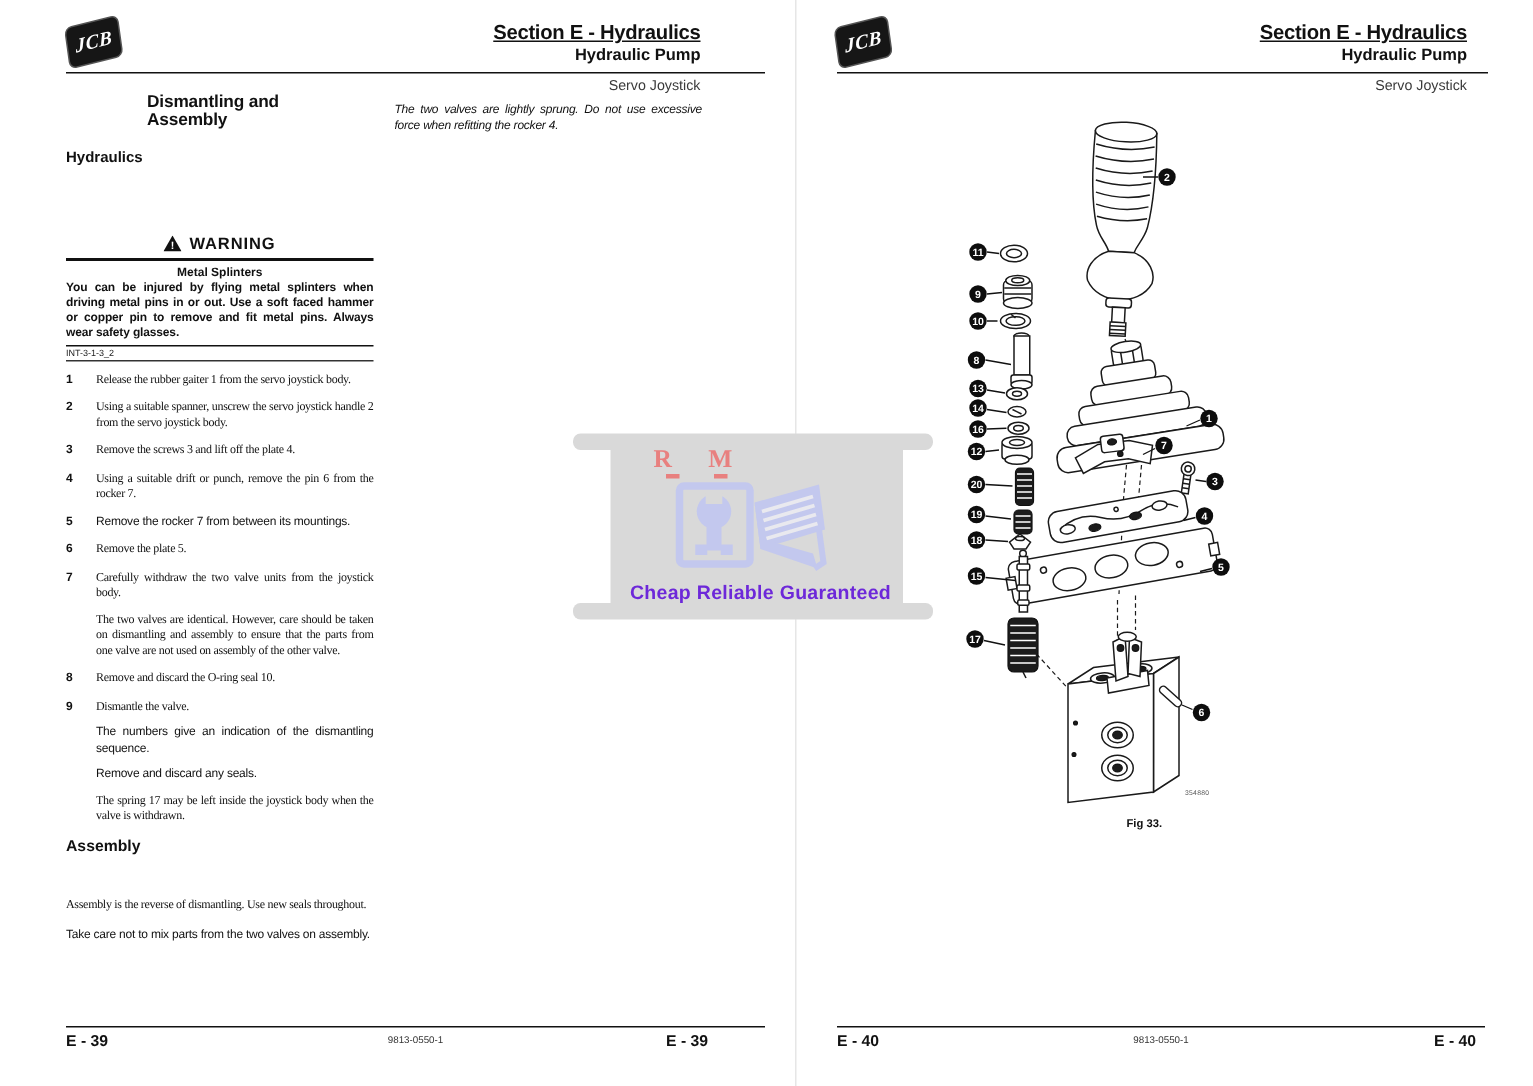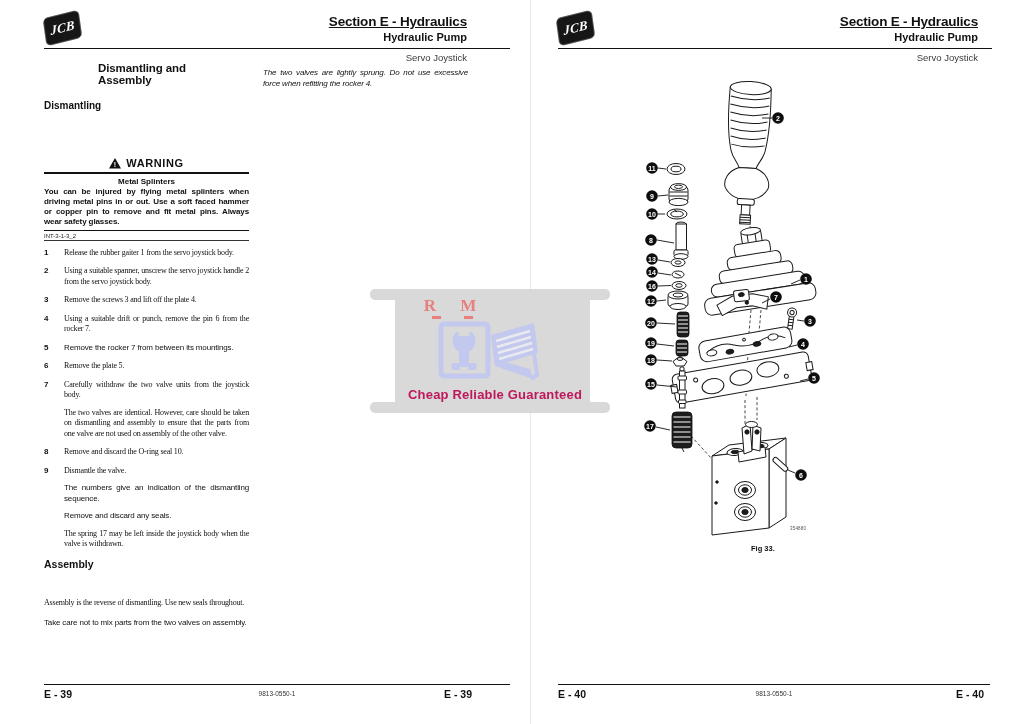--- a/index.html
+++ b/index.html
@@ -23,21 +23,21 @@
   
   .foot-rule{position:absolute;height:0;border-top:1.6px solid #111;}
   .foot-left,.foot-right{position:absolute;font:700 10.5px "Liberation Sans",sans-serif;}
   .foot-center{position:absolute;font:6.5px "Liberation Sans",sans-serif;color:#333;text-align:center;}
 
   
   .colL{position:absolute;left:44px;top:62px;width:205px;}
   .doc-title{font:700 11.5px "Liberation Sans",sans-serif;margin:0 12px 14px;letter-spacing:-.1px;padding-left:42px;}
   .doc-subtitle{font:700 10px "Liberation Sans",sans-serif;margin:0 0 11px;}
   .warnbox{margin:0 0 7px;}
-  .warn-head{display:flex;align-items:center;justify-content:center;gap:5px;padding:2px 0 3px;margin-top:44px;}
+  .warn-head{display:flex;justify-content:center;gap:5px;padding:2px 0 3px;margin-top:44px;}
   .warn-label{font:700 11px "Liberation Sans",sans-serif;letter-spacing:.6px;}
   .warn-rule2{border-top:2px solid #111;}
   .warn-title{font:700 8px "Liberation Sans",sans-serif;text-align:center;margin:3px 0 1px;}
   .warn-body{font:700 8px/10px "Liberation Sans",sans-serif;text-align:justify;margin:0 0 3px;letter-spacing:-.1px;}
   .warn-rule15{border-top:1.5px solid #111;}
   .warn-code{font:6px "Liberation Sans",sans-serif;color:#222;padding:1.5px 0 1px;}
   .warn-rule07{border-top:.8px solid #333;}
 
   .step{position:relative;padding-left:20px;margin:0 0 8px;}
   .step-num{position:absolute;left:0;top:0;font-weight:700;font-size:8px;}
@@ -60,51 +60,51 @@
   .dash{stroke:#1a1a1a;stroke-width:.8;fill:none;stroke-dasharray:3 2.2;}
   .dark{fill:#1c1c1c;stroke:#111;stroke-width:.8;}
   .coil{stroke:#fff;stroke-width:1.1;fill:none;}
   .leader{stroke:#111;stroke-width:.9;}
   .callout circle{fill:#0d0d0d;}
   .callout text{fill:#fff;font:700 7px "Liberation Sans",sans-serif;text-anchor:middle;}
   .figcap{font:700 7.5px "Liberation Sans",sans-serif;fill:#111;}
   .refnum{font:4.5px "Liberation Sans",sans-serif;fill:#555;letter-spacing:.2px;}
 
   
-  .watermark{position:absolute;left:370px;top:287px;width:240px;height:128px;z-index:6;pointer-events:none;}
+  .watermark{position:absolute;left:382px;top:287px;width:240px;height:128px;z-index:6;pointer-events:none;}
   .wm-bar{position:absolute;background:#d9d9d9;border-radius:5px;}
   .wm-top{left:0;top:2px;width:240px;height:11px;}
   .wm-bottom{left:0;top:115px;width:240px;height:11px;}
   .wm-mid{position:absolute;left:25px;top:11px;width:195px;height:106px;background:#d9d9d9;}
   .wm-monogram{position:absolute;left:40px;top:9px;width:90px;text-align:center;
                color:#e8807f;font:700 17px "Liberation Serif",serif;letter-spacing:10px;}
   .wm-tick{position:absolute;width:9px;height:2.5px;background:#e8807f;}
   .wm-icon{position:absolute;left:68px;top:32px;width:104px;height:70px;}
   .wm-tagline{position:absolute;left:25px;top:100px;width:200px;text-align:center;
-              color:#be185d;font:700 13px "Liberation Sans",sans-serif;letter-spacing:.2px;}
+              color:#6d28d9;font:700 13px "Liberation Sans",sans-serif;letter-spacing:.2px;}
 </style>
 </head>
 <body>
 
 <div class="canvas">
 
   <div class="page" id="pageL">
     <div class="logo" style="left:45px;top:15px;">
       <span>JCB</span>
     </div>
     <div class="hdr-block" style="right:44px;">
       <div class="hdr-section">Section E - Hydraulics</div>
       <div class="hdr-sub">Hydraulic Pump</div>
     </div>
     <div class="hdr-rule" style="left:44px;width:466px;top:48px;"></div>
     <div class="hdr-topic" style="right:44px;top:52px;width:200px;">Servo Joystick</div>
 
     <div class="colL">
       <h1 class="doc-title">Dismantling and Assembly</h1>
-      <h2 class="doc-subtitle">Dismantling</h2>
+      <h2 class="doc-subtitle">Hydraulics</h2>
 
       <div class="warnbox">
         <div class="warn-head">
           <svg width="12" height="11" viewBox="0 0 12 11">
             <polygon points="6,0 12,10.5 0,10.5" fill="#111"></polygon>
             <text x="6" y="9" text-anchor="middle" fill="#fff" style="font:700 7px 'Liberation Sans',sans-serif">!</text>
           </svg>
           <span class="warn-label">WARNING</span>
         </div>
         <div class="warn-rule2"></div>

